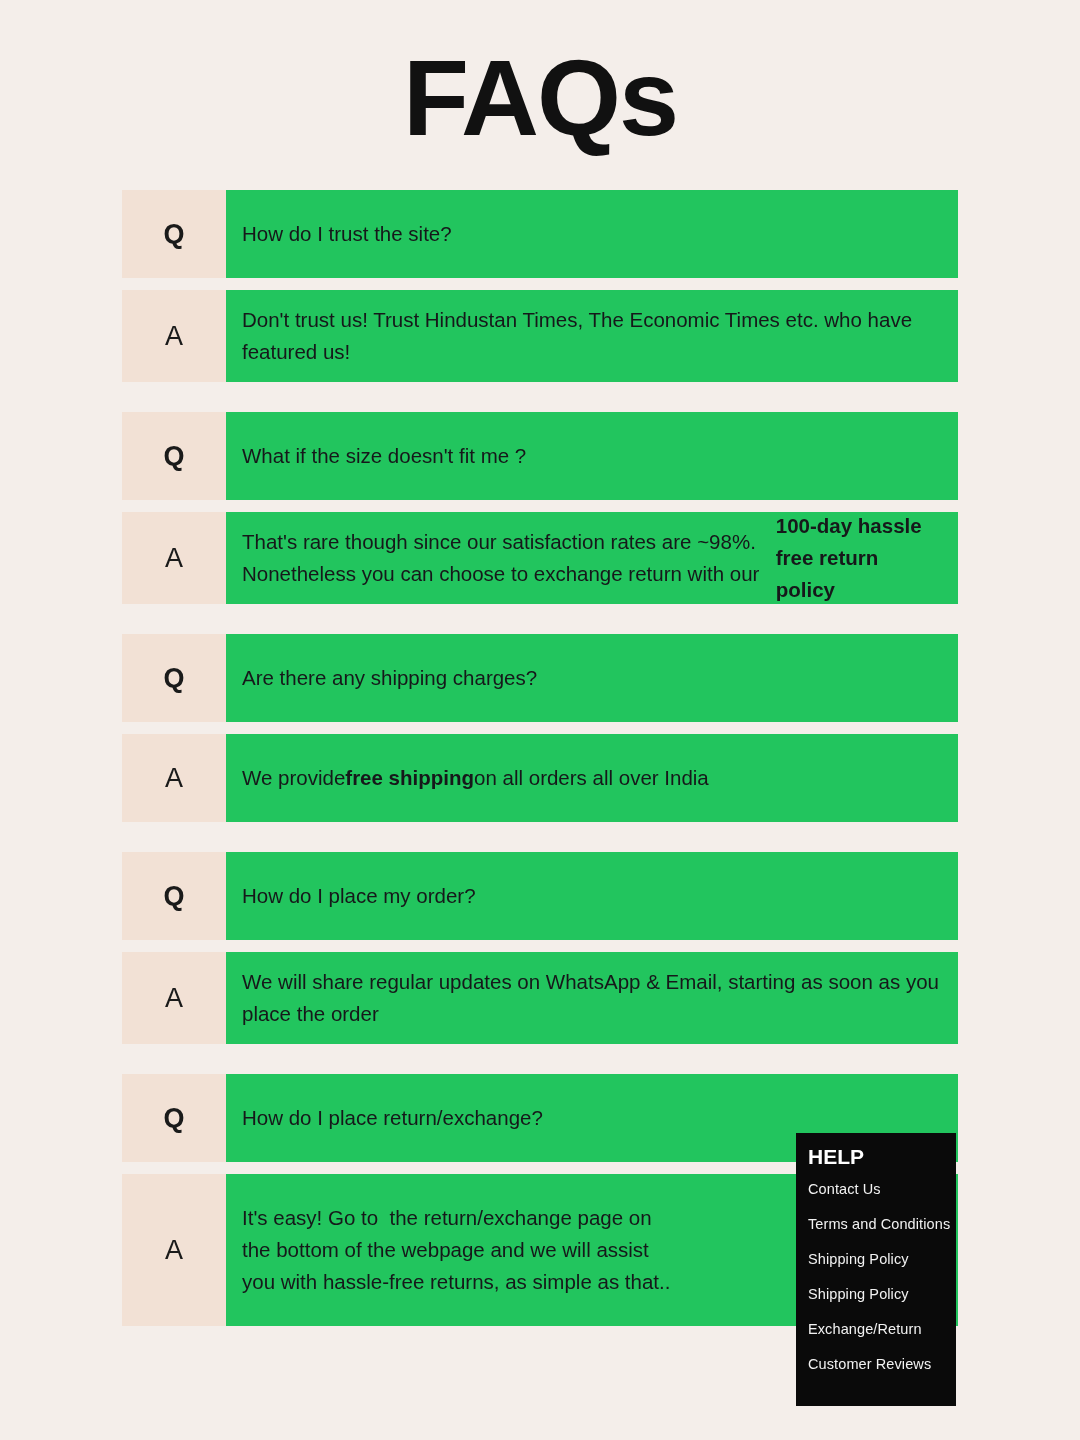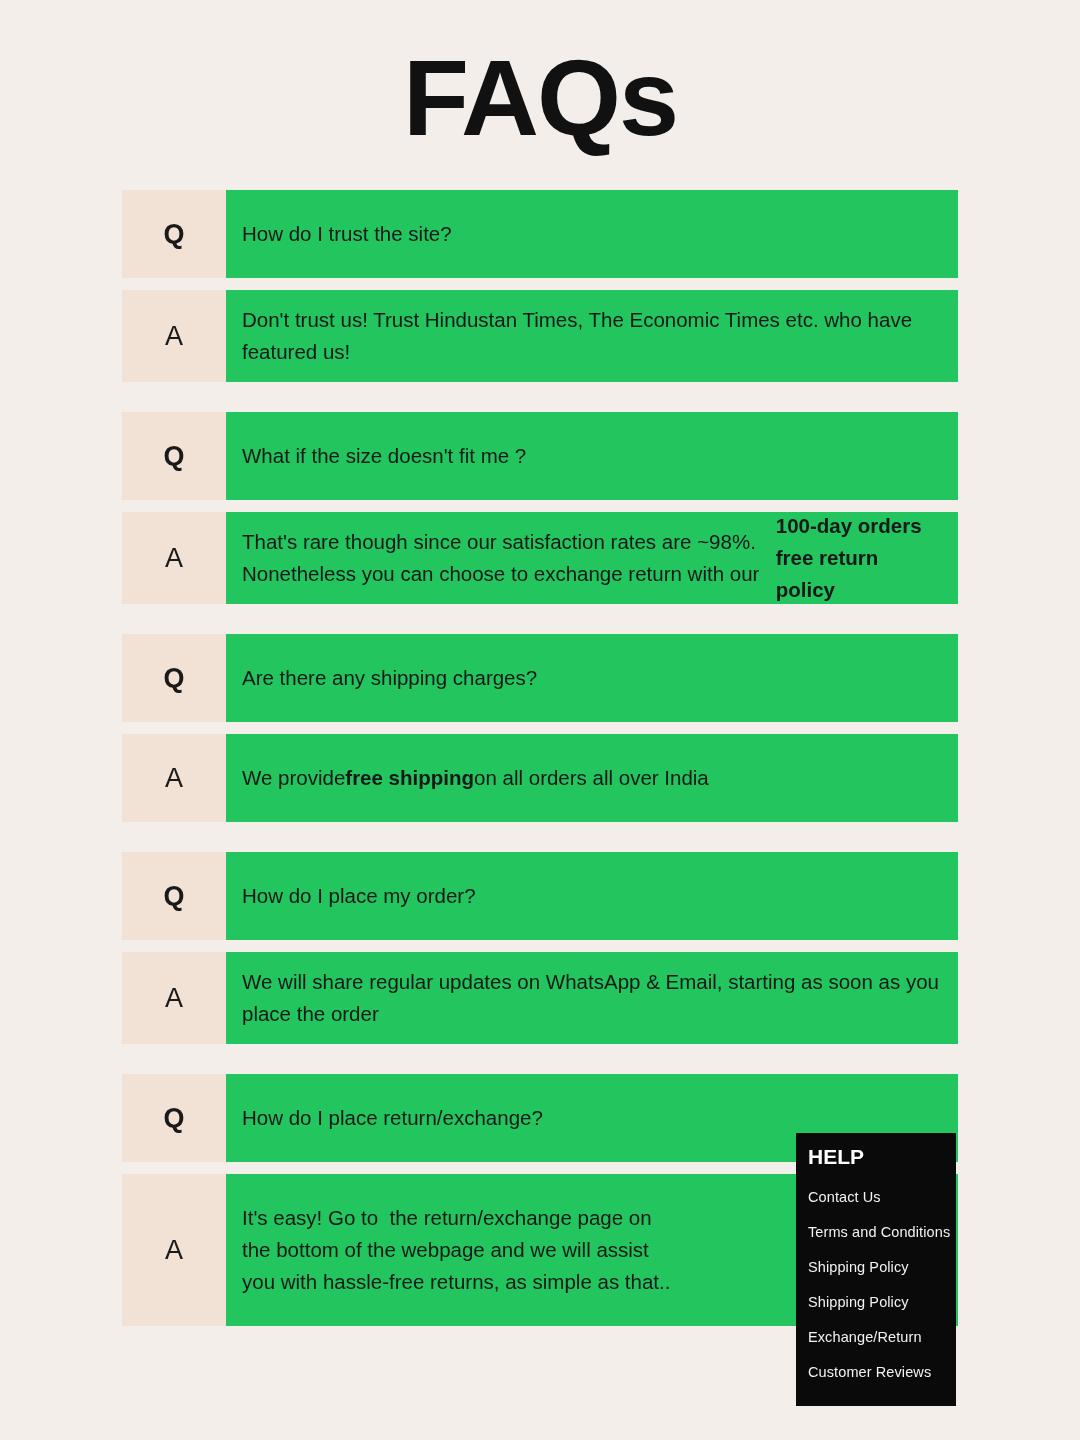--- a/index.html
+++ b/index.html
@@ -96,21 +96,20 @@
     color: #ffffff;
   }
   .help-link {
     display: block;
     font-size: 14.5px;
     color: #f2f2f2;
     padding: 0 0 0 8px;
     margin-bottom: 19px;
     text-decoration: none;
     letter-spacing: 0.1px;
-    margin-top: 8px;
   }
   .help-link:last-child { margin-bottom: 0; }
 </style>
 </head>
 <body>
 
 <div class="page">
 
   <h1 class="page-title">FAQs</h1>
 
@@ -125,21 +124,21 @@
           <div class="text">Don't trust us! Trust Hindustan Times, The Economic Times etc. who have featured us!</div>
         </div>
       </div>
       <div class="pair">
         <div class="row q-row">
           <div class="tag q">Q</div>
           <div class="text">What if the size doesn't fit me ?</div>
         </div>
         <div class="row a-row tall">
           <div class="tag a">A</div>
-          <div class="text">That's rare though since our satisfaction rates are ~98%. Nonetheless you can choose to exchange return with our <b>100-day orders free return policy</b></div>
+          <div class="text">That's rare though since our satisfaction rates are ~98%. Nonetheless you can choose to exchange return with our <b>100-day hassle free return policy</b></div>
         </div>
       </div>
       <div class="pair">
         <div class="row q-row">
           <div class="tag q">Q</div>
           <div class="text">Are there any shipping charges?</div>
         </div>
         <div class="row a-row">
           <div class="tag a">A</div>
           <div class="text">We provide <b>free shipping</b> on all orders all over India</div>

